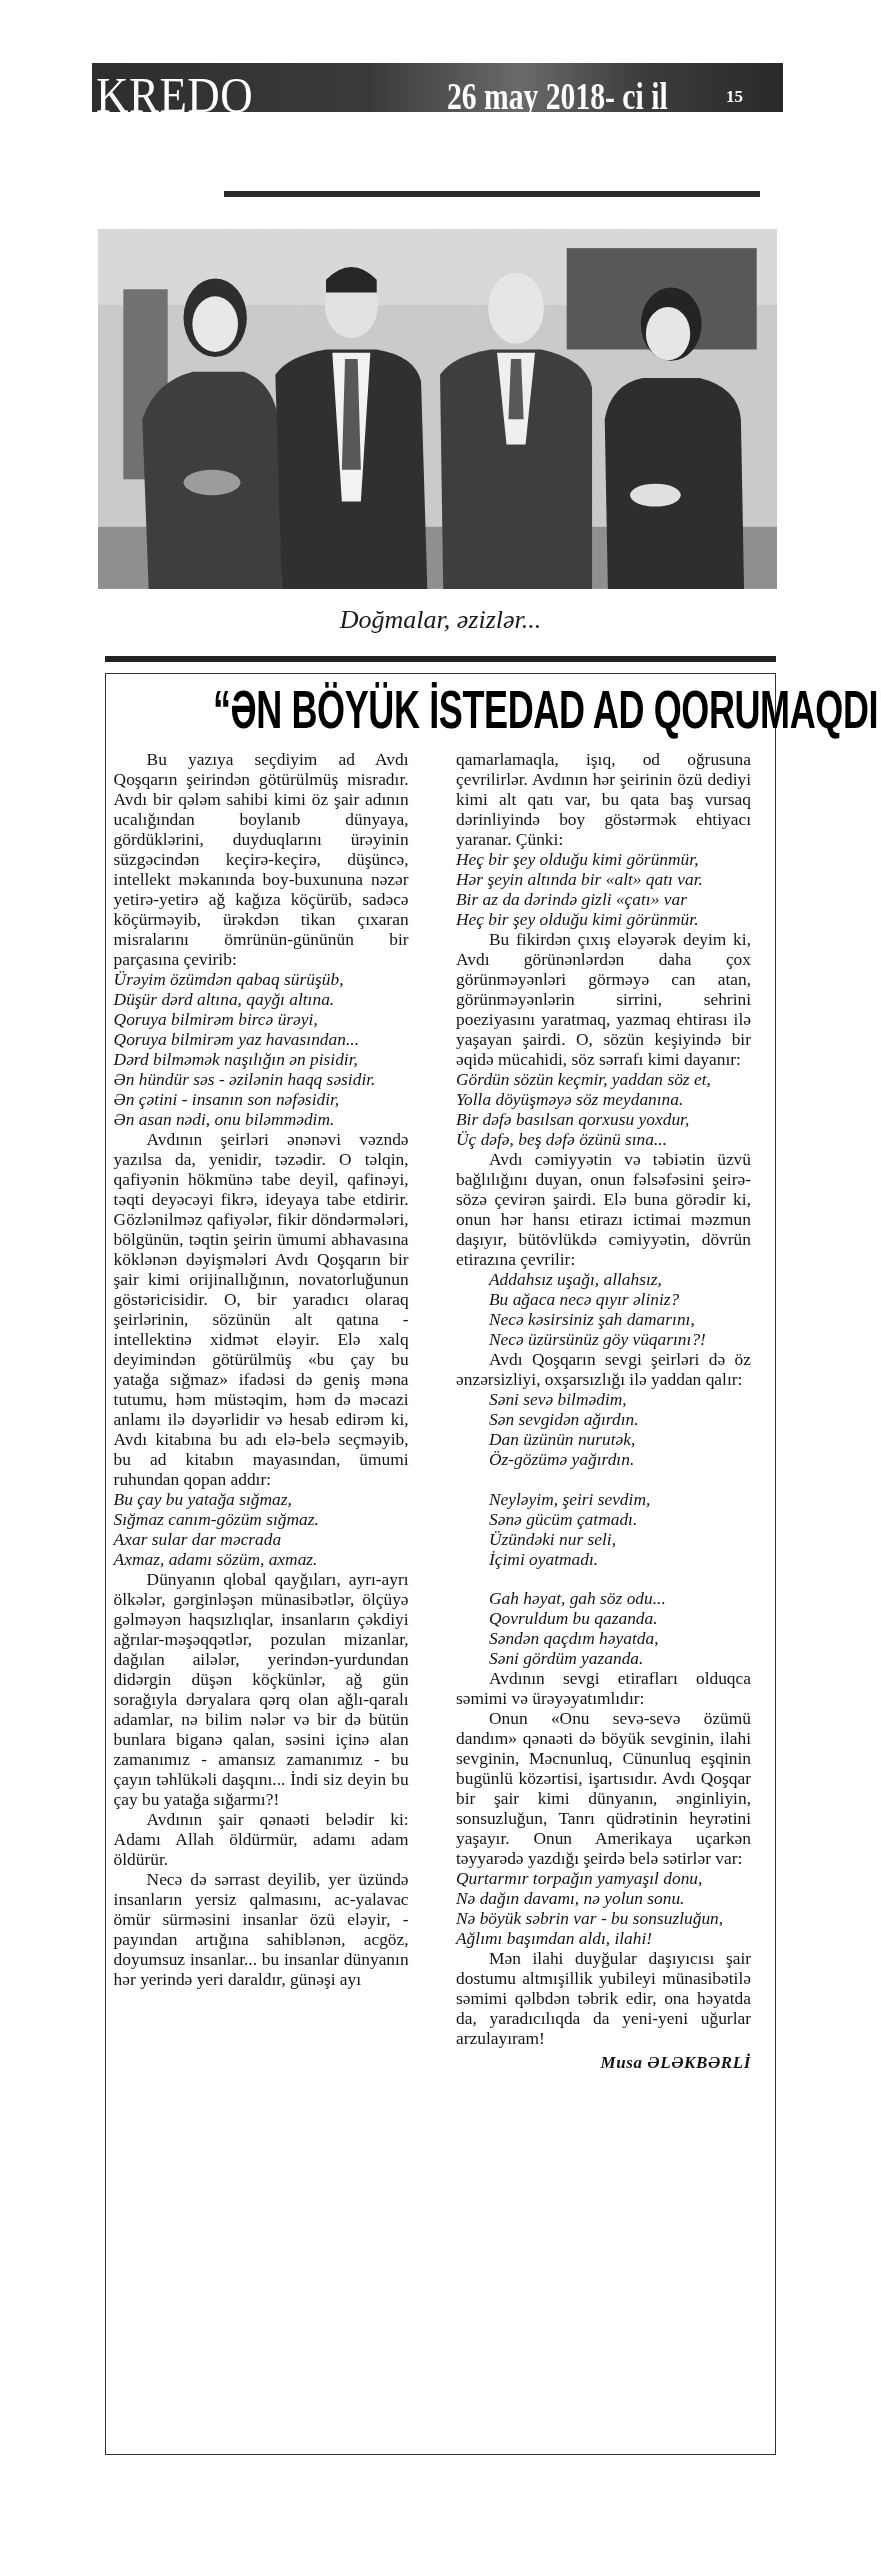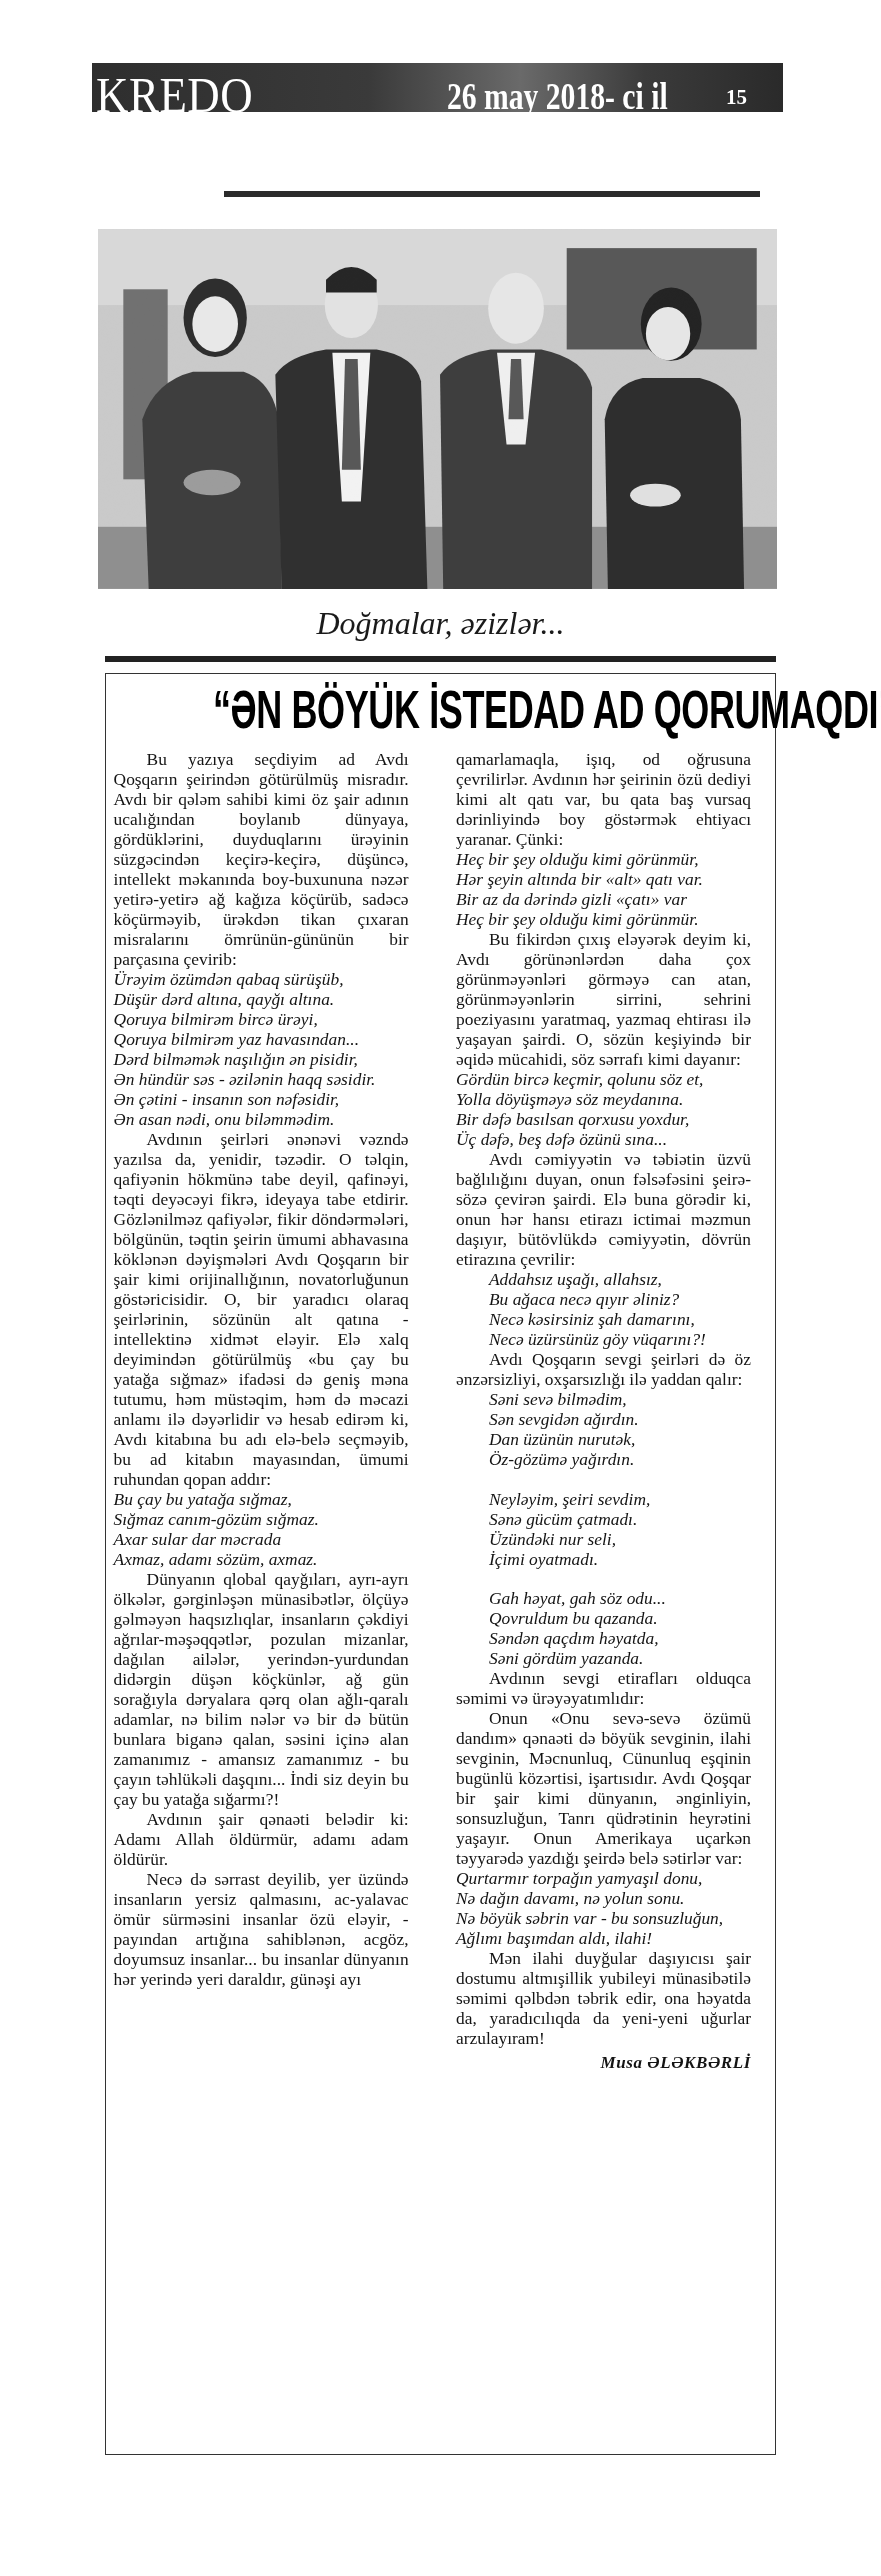--- a/index.html
+++ b/index.html
@@ -1,23 +1,23 @@
 <!DOCTYPE html>
 <html style="font-size:10px"><head>
 <meta charset="utf-8">
 <style>
   html, body { margin: 0; padding: 0; background: #ffffff; }
   body { width: 881px; height: 2576px; position: relative; overflow: hidden; font-family: "Liberation Serif", serif; color: #141414; }
   .masthead { position: absolute; left: 92px; top: 63px; width: 691px; height: 49px; background: linear-gradient(90deg, #2e2e2e 0%, #3a3a3a 40%, #6a6a6a 62%, #3b3b3b 80%, #2a2a2a 100%); }
   .mast-title { position: absolute; left: 3.8px; top: 3.8px; font-family: "Liberation Serif", serif; font-size: 51px; color: #ffffff; line-height: 57px; letter-spacing: 0.6px; transform: scaleX(0.88); transform-origin: left; }
   .mast-date { position: absolute; left: 355px; top: 11.4px; font-family: "Liberation Serif", serif; font-weight: bold; font-size: 38px; color: #ffffff; line-height: 44px; transform: scaleX(0.78); transform-origin: left; }
-  .mast-page { position: absolute; left: 634px; top: 18px; font-family: "Liberation Serif", serif; font-weight: bold; font-size: 21px; color: #ffffff; line-height: 32px; }
+  .mast-page { position: absolute; left: 634px; top: 18px; font-family: "Liberation Serif", serif; font-weight: bold; font-size: 17px; color: #ffffff; line-height: 32px; }
   .rule-top { position: absolute; left: 224px; top: 191px; width: 536px; height: 6.3px; background: #2b2b2b; }
   .photo { position: absolute; left: 98px; top: 229px; width: 679px; height: 360px; background: #bdbdbd; overflow: hidden; }
-  .caption { position: absolute; left: 0; width: 881px; top: 605px; text-align: center; font-family: "Liberation Serif", serif; font-style: italic; font-size: 32px; color: #1a1a1a; }
+  .caption { position: absolute; left: 0; width: 881px; top: 605px; text-align: center; font-family: "Liberation Serif", serif; font-style: italic; font-size: 26px; color: #1a1a1a; }
   .rule-mid { position: absolute; left: 105px; top: 656px; width: 671px; height: 6.3px; background: #222; }
   .article-box { position: absolute; left: 105px; top: 673px; width: 671px; height: 1782px; border: 1.3px solid #333; box-sizing: border-box; }
   .headline { position: absolute; left: 0; top: 5px; width: 668px; text-align: center; font-family: "Liberation Sans", sans-serif; font-weight: bold; font-size: 53px; line-height: 61px; color: #000; transform: scaleX(0.68); transform-origin: center; letter-spacing: -0.6px; white-space: nowrap; }
   .col { position: absolute; top: 75px; width: 295px; font-family: "Liberation Serif", serif; font-size: 17.4px; line-height: 20px; text-align: justify; }
   .col-left { left: 7.6px; }
   .col-right { left: 350px; }
   .col p { margin: 0; text-indent: 33px; }
   .col p.noindent { text-indent: 0; }
   .col .verse { margin: 0; font-style: italic; text-align: left; }
   .col .verse div { white-space: nowrap; }
@@ -116,21 +116,21 @@
   <div class="col col-right" id="colRight">
       <p class="noindent">qamarlamaqla, işıq, od oğrusuna çevrilirlər. Avdının hər şeirinin özü dediyi kimi alt qatı var, bu qata baş vursaq dərinliyində boy göstərmək ehtiyacı yaranar. Çünki:</p>
       <div class="verse">
         <div>Heç bir şey olduğu kimi görünmür,</div>
         <div>Hər şeyin altında bir «alt» qatı var.</div>
         <div>Bir az da dərində gizli «çatı» var</div>
         <div>Heç bir şey olduğu kimi görünmür.</div>
       </div>
       <p>Bu fikirdən çıxış eləyərək deyim ki, Avdı görünənlərdən daha çox görünməyənləri görməyə can atan, görünməyənlərin sirrini, sehrini poeziyasını yaratmaq, yazmaq ehtirası ilə yaşayan şairdi. O, sözün keşiyində bir əqidə mücahidi, söz sərrafı kimi dayanır:</p>
       <div class="verse">
-        <div>Gördün bircə keçmir, qolunu söz et,</div>
+        <div>Gördün sözün keçmir, yaddan söz et,</div>
         <div>Yolla döyüşməyə söz meydanına.</div>
         <div>Bir dəfə basılsan qorxusu yoxdur,</div>
         <div>Üç dəfə, beş dəfə özünü sına...</div>
       </div>
       <p>Avdı cəmiyyətin və təbiətin üzvü bağlılığını duyan, onun fəlsəfəsini şeirə-sözə çevirən şairdi. Elə buna görədir ki, onun hər hansı etirazı ictimai məzmun daşıyır, bütövlükdə cəmiyyətin, dövrün etirazına çevrilir:</p>
       <div class="verse indent">
         <div>Addahsız uşağı, allahsız,</div>
         <div>Bu ağaca necə qıyır əliniz?</div>
         <div>Necə kəsirsiniz şah damarını,</div>
         <div>Necə üzürsünüz göy vüqarını?!</div>

